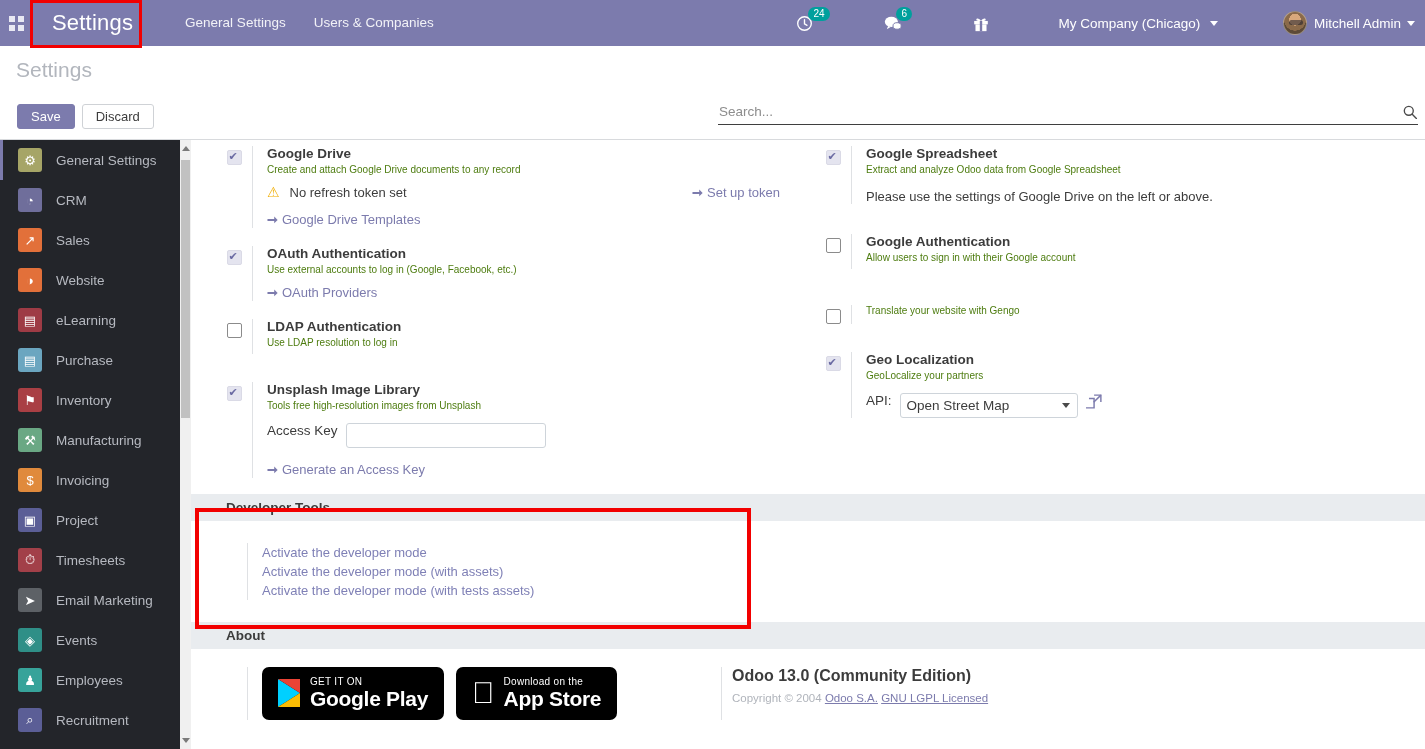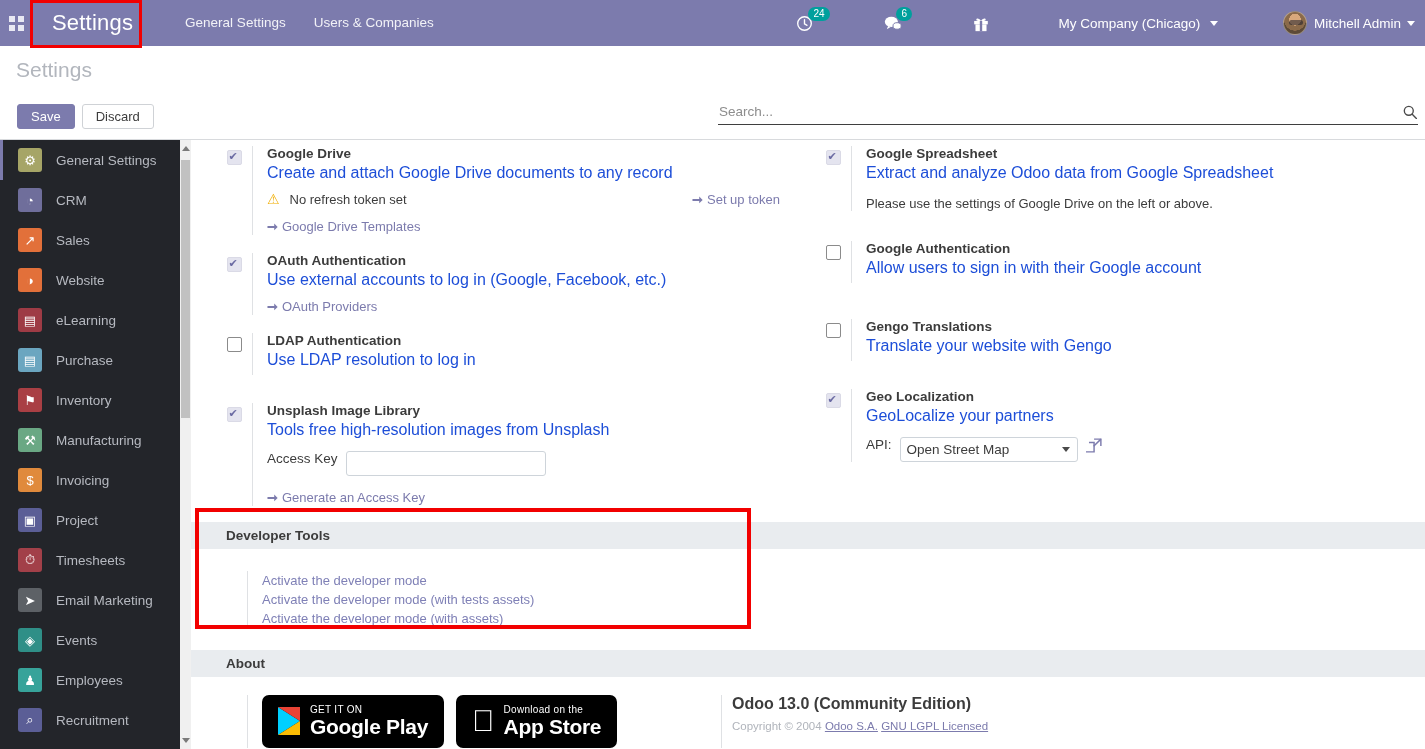--- a/index.html
+++ b/index.html
@@ -156,21 +156,21 @@
   }
   .cb.checked {
     background: #e4e4ef; border: 1px solid #dadae6;
   }
   .cb.checked::after {
     content: "✔"; position: absolute; left: 1px; top: -3px;
     font-size: 11px; color: #6b6ba3; line-height: 17px;
   }
 
   .s-title { font-size: 13.5px; font-weight: bold; color: #3c3c3c; margin-bottom: 3px;}
-  .s-desc { font-size: 16px; color: #1d4ed8; margin-bottom: 6px;}
+  .s-desc { font-size: 10px; color: #4d7c0f; margin-bottom: 6px;}
   .s-note { font-size: 13px; color: #3c3c3c; margin-top: 14px;}
   .s-link { font-size: 13px; color: #7c7bad; cursor: pointer; display:inline-block;}
   .s-link .ar { color:#7c7bad; font-weight:bold; margin-right:4px;}
   .warn-row { display:flex; align-items:center; margin-top: 9px; }
   .warn-ic { color:#f0ad00; font-size: 14px; margin-right:10px; }
   .warn-txt { font-size: 13px; color:#3c3c3c; }
   .setup-link { margin-left: auto; margin-right: 28px; }
 
   .field-row { display:flex; margin-top: 12px;}
   .field-label { font-size: 13.5px; color:#3c3c3c; margin-right:8px;}
@@ -457,21 +457,20 @@
           <div class="s-title">Google Authentication</div>
           <div class="s-desc">Allow users to sign in with their Google account</div>
         </div>
       </div>
 
       <div class="setting-row" style="padding-bottom:22px;">
         <div class="chk-cell">
           <span class="cb"></span>
         </div>
         <div class="setting-body">
-          <div class="s-title">Gengo Translations</div>
           <div class="s-desc">Translate your website with Gengo</div>
         </div>
       </div>
 
       <div class="setting-row">
         <div class="chk-cell">
           <span class="cb checked"></span>
         </div>
         <div class="setting-body">
           <div class="s-title">Geo Localization</div>
@@ -492,22 +491,22 @@
           </div>
         </div>
       </div>
     </div>
   </div>
 
   <div class="section-head">Developer Tools</div>
   <div class="devtools-body">
     <div class="dev-links" id="dev-links">
         <div>Activate the developer mode</div>
+        <div>Activate the developer mode (with assets)</div>
         <div>Activate the developer mode (with tests assets)</div>
-        <div>Activate the developer mode (with assets)</div>
       </div>
   </div>
 
   <div class="section-head">About</div>
   <div class="about-body">
     <div class="about-left">
       <div class="badges">
         <div class="store-badge">
           <span class="gplay-tri"></span>
           <span class="badge-txt">

